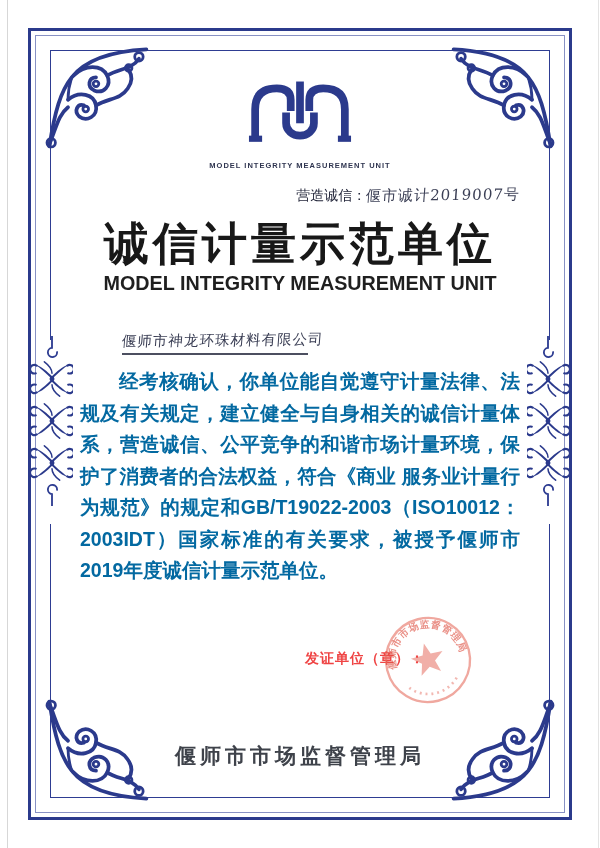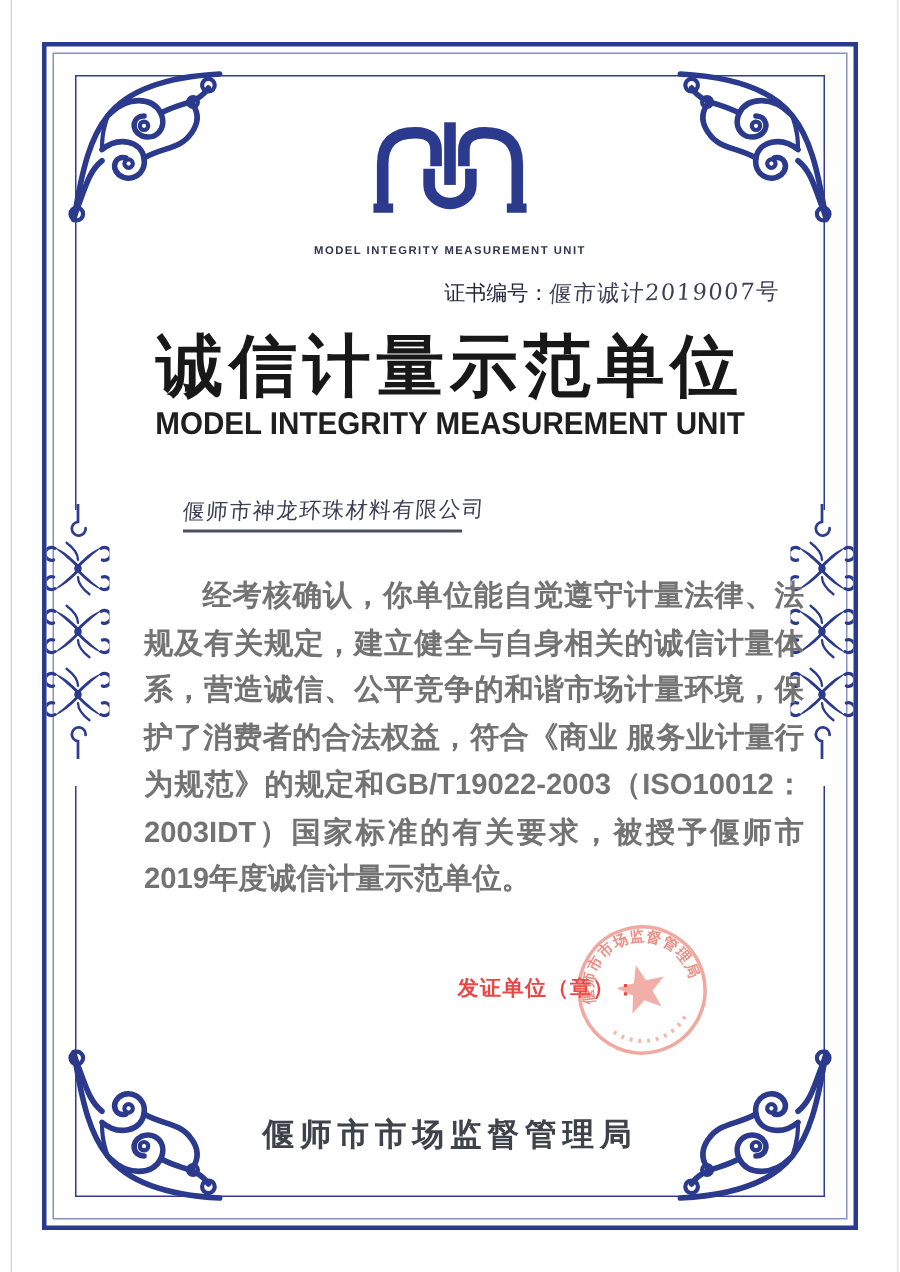--- a/index.html
+++ b/index.html
@@ -58,22 +58,22 @@
     font-size:21px;font-weight:bold;color:#1f1f1f;letter-spacing:0;
     transform:scaleX(0.94);transform-origin:center;white-space:nowrap;
   }
 
   .company{
     position:absolute;top:331px;left:122px;width:186px;height:22px;
     border-bottom:2px solid #4c4f60;font-size:14.5px;letter-spacing:0.5px;white-space:nowrap;
   }
 
   .body-text{
-    position:absolute;top:366px;left:80px;width:440px;margin:16px;
-    font-size:19.5px;line-height:31.5px;font-weight:600;color:#737373;
+    position:absolute;top:366px;left:80px;width:440px;margin:0;
+    font-size:19.5px;line-height:31.5px;font-weight:600;color:#0369a1;
     text-align:justify;text-indent:2em;text-justify:inter-character;
   }
 
   .issuer{position:absolute;top:650px;left:305px;font-size:14px;font-weight:bold;color:#ef4444;letter-spacing:1px;}
 
   .seal{position:absolute;top:611px;left:379px;width:98px;height:98px;transform:rotate(-14deg);opacity:0.78;}
 
   .authority{
     position:absolute;top:742px;left:0;width:600px;text-align:center;
     font-size:21px;font-weight:600;letter-spacing:4px;color:#3e424a;
@@ -203,21 +203,21 @@
       </g>
       <g fill="#2b3a8c">
         <path d="M9,78 h17 v8 h-17 z"></path>
         <path d="M124,78 h17 v8 h-17 z"></path>
       </g>
     </svg>
     <div class="logo-caption">MODEL INTEGRITY MEASUREMENT UNIT</div>
   </div>
 
   <div class="certno">
-    <span>证书编号：</span><span class="handwriting">偃市诚计2019007号</span>
+    <span>营造诚信：</span><span class="handwriting">偃市诚计2019007号</span>
   </div>
 
   <h1 class="title">诚信计量示范单位</h1>
   <div class="subtitle">MODEL INTEGRITY MEASUREMENT UNIT</div>
 
   <div class="company">
     <span class="handwriting">偃师市神龙环珠材料有限公司</span>
   </div>
 
   <p class="body-text">经考核确认，你单位能自觉遵守计量法律、法规及有关规定，建立健全与自身相关的诚信计量体系，营造诚信、公平竞争的和谐市场计量环境，保护了消费者的合法权益，符合《商业 服务业计量行为规范》的规定和GB/T19022-2003（ISO10012：2003IDT）国家标准的有关要求，被授予偃师市2019年度诚信计量示范单位。</p>

